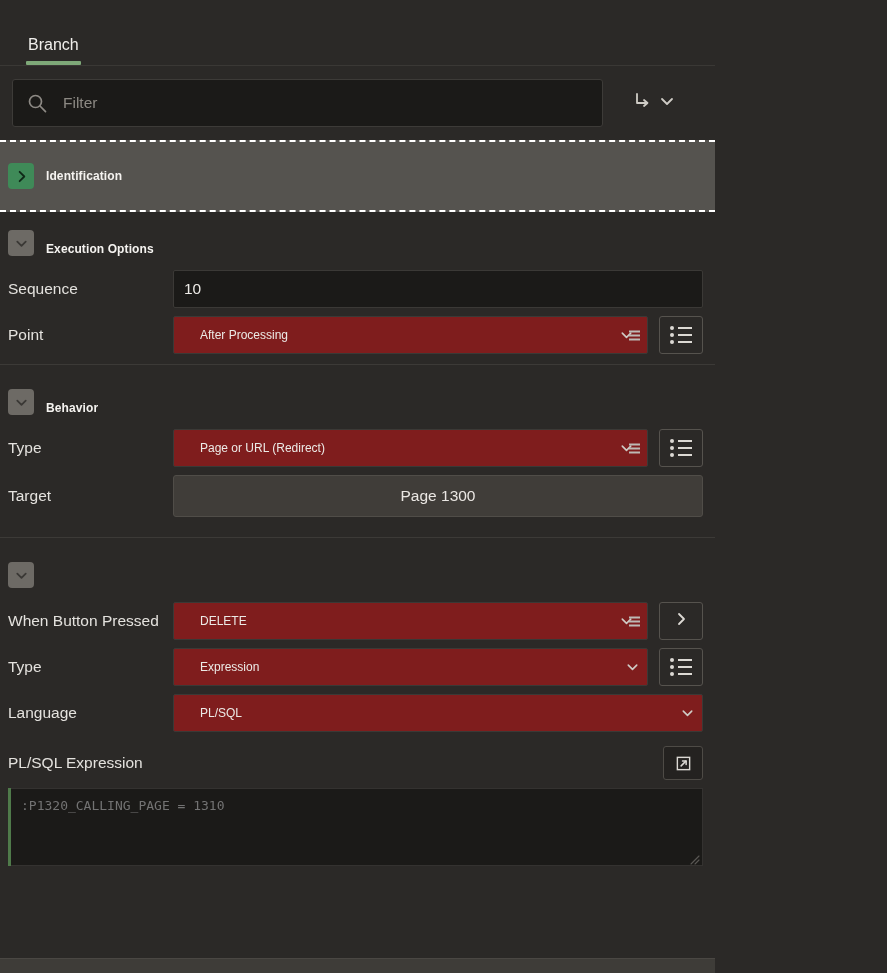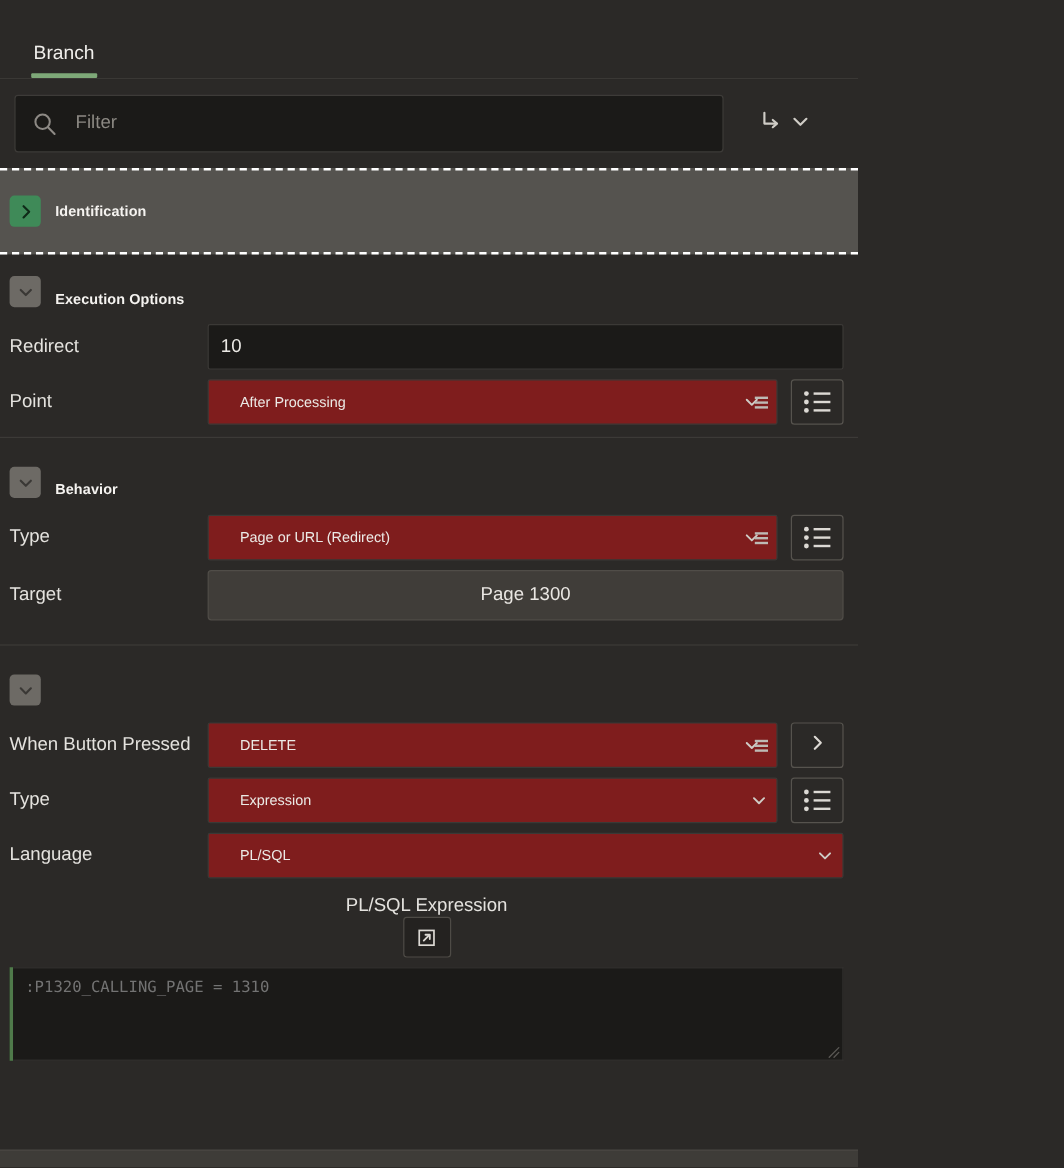--- a/index.html
+++ b/index.html
@@ -286,21 +286,20 @@
     justify-content: center;
     cursor: pointer;
   }
 
   
   .code-head {
     display: flex;
     align-items: center;
     padding: 10px 12px 8px 8px;
     box-sizing: border-box;
-    flex-direction: column;
   }
   .code-label {
     flex: 1 1 auto;
     font-size: 15.5px;
     color: #e4e2de;
   }
   .code-expand {
     width: 40px;
     height: 34px;
     border: 1px solid #4e4b46;
@@ -407,21 +406,21 @@
       <div class="group-head">
         <span class="toggle-box gray">
           <svg viewBox="0 0 16 16" width="15" height="15">
             <path d="M3.5 6 L8 10.5 L12.5 6" fill="none" stroke="#3a3835" stroke-width="1.9" stroke-linecap="round" stroke-linejoin="round"></path>
           </svg>
         </span>
         <span class="group-title">Execution Options</span>
       </div>
 
       <div class="row">
-        <div class="row-label">Redirect</div>
+        <div class="row-label">Sequence</div>
         <div class="ctrl">
           <input class="input" type="text" value="10" style="">
         </div>
       </div>
 
       <div class="row">
         <div class="row-label">Point</div>
         <div class="ctrl">
           <div class="selectwrap">
             <div class="select">

